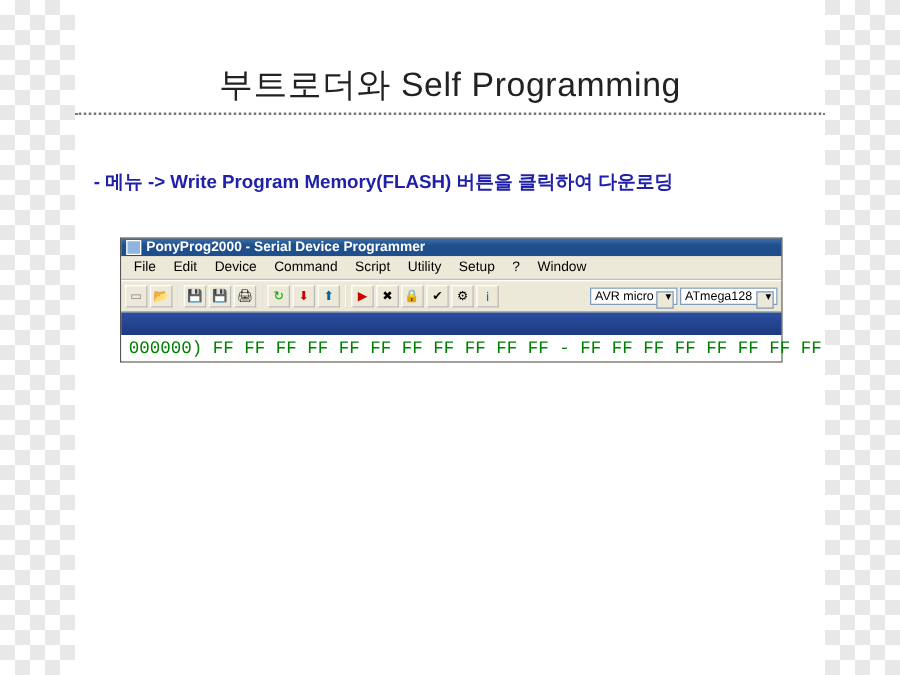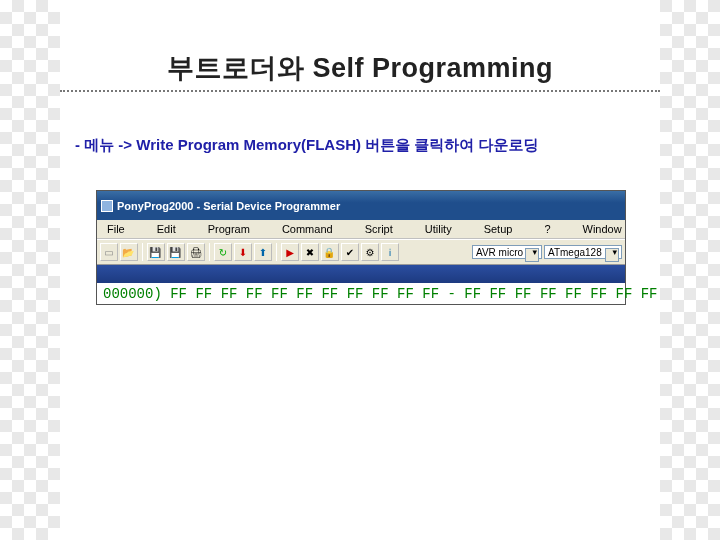--- a/index.html
+++ b/index.html
@@ -20,21 +20,21 @@
     height: 540px;
     background: #fff;
   }
   .title {
     position: absolute;
     left: 60px;
     right: 60px;
     top: 50px;
     text-align: center;
     font-size: 27px;
-    font-weight: bold;
+    font-weight: normal;
     letter-spacing: 0.5px;
     color: #222;
   }
   .dotted-rule {
     position: absolute;
     left: 60px;
     right: 60px;
     top: 90px;
     border-top: 2px dotted #777;
   }
@@ -57,36 +57,36 @@
     width: 530px;
     background: #ece9d8;
     border: 1px solid #555;
     font-family: Tahoma, sans-serif;
     font-size: 11px;
     color: #000;
   }
   .titlebar {
     display: flex;
     align-items: center;
-    height: 29px;
+    height: 14px;
     background: linear-gradient(#3a6ea5,#1f4e8c 40%,#1f4e8c);
     color: #fff;
     padding: 0 4px;
     font-weight: bold;
     font-size: 11px;
   }
   .titlebar .tb-icon {
     width: 12px; height: 12px;
     background: #8fb4e0;
     border: 1px solid #fff;
     margin-right: 4px;
   }
   .menubar {
     display: flex;
-    gap: 20px;
+    gap: 2px;
     padding: 2px 4px;
     background: #ece9d8;
     border-bottom: 1px solid #c0c0c0;
   }
   .menubar span {
     padding: 1px 6px;
     font-size: 11px;
   }
   .toolbar {
     display: flex;
@@ -182,21 +182,21 @@
 
 <div class="app">
   <div class="titlebar">
     <span class="tb-icon"></span>
     <span>PonyProg2000 - Serial Device Programmer</span>
   </div>
 
   <div class="menubar">
     <span>File</span>
     <span>Edit</span>
-    <span>Program</span>
+    <span>Device</span>
     <span>Command</span>
     <span>Script</span>
     <span>Utility</span>
     <span>Setup</span>
     <span>?</span>
     <span>Window</span>
   </div>
 
   <div class="toolbar">
     <span class="tbbtn" style="color:#888">▭</span>

